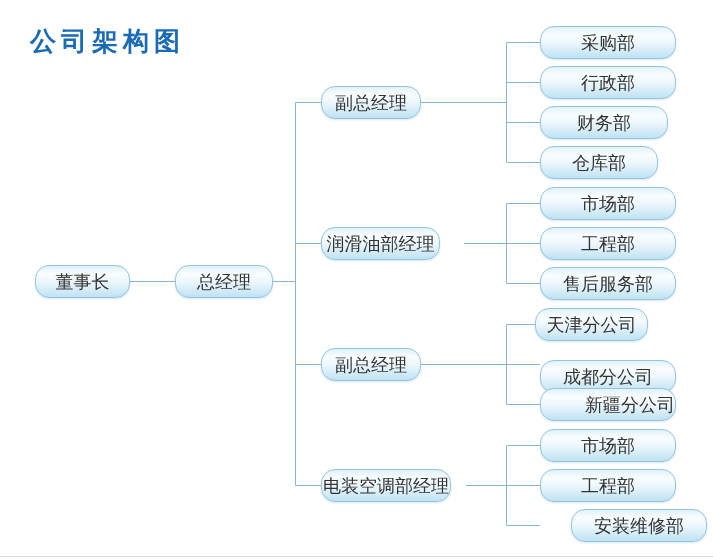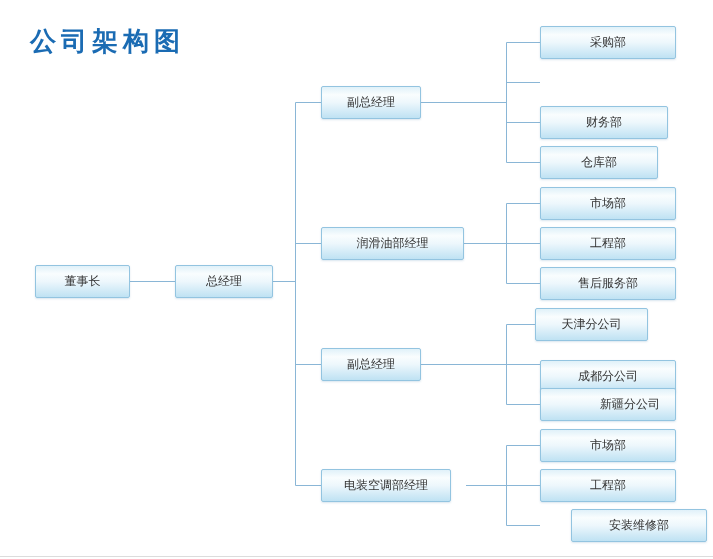--- a/index.html
+++ b/index.html
@@ -34,25 +34,25 @@
   svg.lines path {
     fill: none;
     stroke: var(--line, #8ab6d6);
     stroke-width: 1;
   }
   .node {
     position: absolute;
     height: 33px;
     box-sizing: border-box;
     border: 1px solid var(--box-border, #93c4e0);
-    border-radius: 2px;
+    border-radius: 14px;
     display: flex;
     align-items: center;
     justify-content: center;
-    font-size: 12px;
+    font-size: 18px;
     color: var(--box-text, #333333);
     background: linear-gradient(180deg,
       #e0f1f9 0%,
       #f9fdfe 25%,
       #edf7fc 50%,
       #d3ebf7 78%,
       #bfe2f3 100%);
     box-shadow: 0 1px 2px rgba(130, 170, 200, 0.30);
     white-space: nowrap;
   }
@@ -78,25 +78,26 @@
     <path d="M421 102.5 H506.5 M506.5 42.5 V162.5 M506.5 42.5 H540 M506.5 82.5 H540 M506.5 122.5 H540 M506.5 162.5 H540"></path>
     <path d="M464 243.5 H506.5 M506.5 203.5 V283.5 M506.5 203.5 H540 M506.5 243.5 H540 M506.5 283.5 H540"></path>
     <path d="M421 364.5 H506.5 M506.5 324.5 V404.5 M506.5 324.5 H540 M506.5 364.5 H540 M506.5 404.5 H540"></path>
     <path d="M466 485.5 H506.5 M506.5 445.5 V525.5 M506.5 445.5 H540 M506.5 485.5 H540 M506.5 525.5 H540"></path>
   </svg>
 
   <div class="node" style="left:35px;  top:265px; width:95px;">董事长</div>
   <div class="node" style="left:175px; top:265px; width:98px;">总经理</div>
 
   <div class="node" style="left:321px; top:86px;  width:100px;">副总经理</div>
-  <div class="node" style="left:321px; top:227px; width:143px;">润滑油部经理</div>
+  <div class="node" style="left:321px; top:227px; width:119px;">润滑油部经理</div>
   <div class="node" style="left:321px; top:348px; width:100px;">副总经理</div>
   <div class="node" style="left:321px; top:469px; width:130px;">电装空调部经理</div>
 
   <div class="node" style="left:540px; top:26px;  width:136px;">采购部</div>
+  <div class="node" style="left:540px; top:66px;  width:136px;">行政部</div>
   <div class="node" style="left:540px; top:106px; width:128px;">财务部</div>
   <div class="node" style="left:540px; top:146px; width:118px;">仓库部</div>
 
   <div class="node" style="left:540px; top:187px; width:136px;">市场部</div>
   <div class="node" style="left:540px; top:227px; width:136px;">工程部</div>
   <div class="node" style="left:540px; top:267px; width:136px;">售后服务部</div>
 
   <div class="node" style="left:535px; top:308px; width:113px;">天津分公司</div>
   <div class="node" style="left:540px; top:360px; width:136px;">成都分公司</div>
   <div class="node" style="left:540px; top:388px; width:136px;padding-left:44px;">新疆分公司</div>

